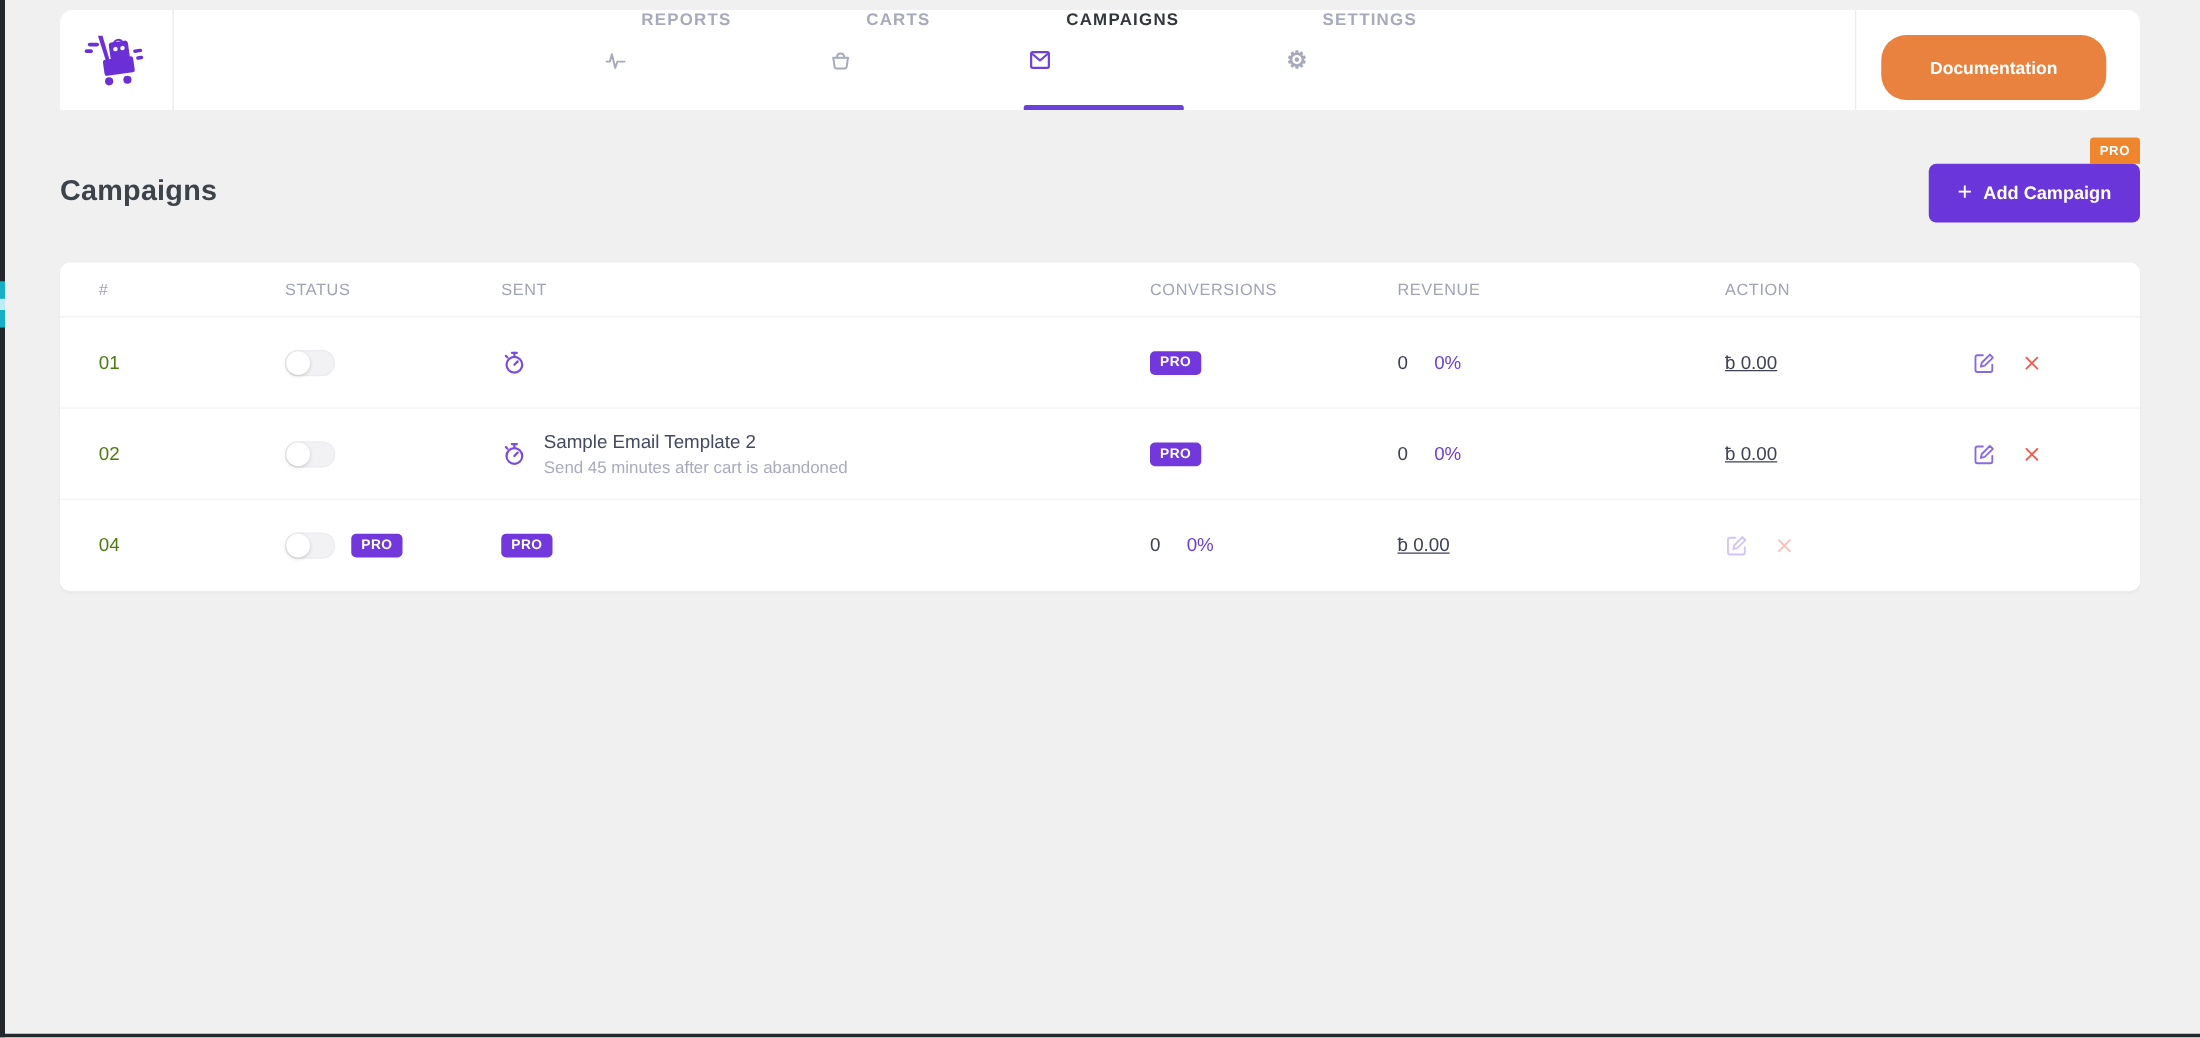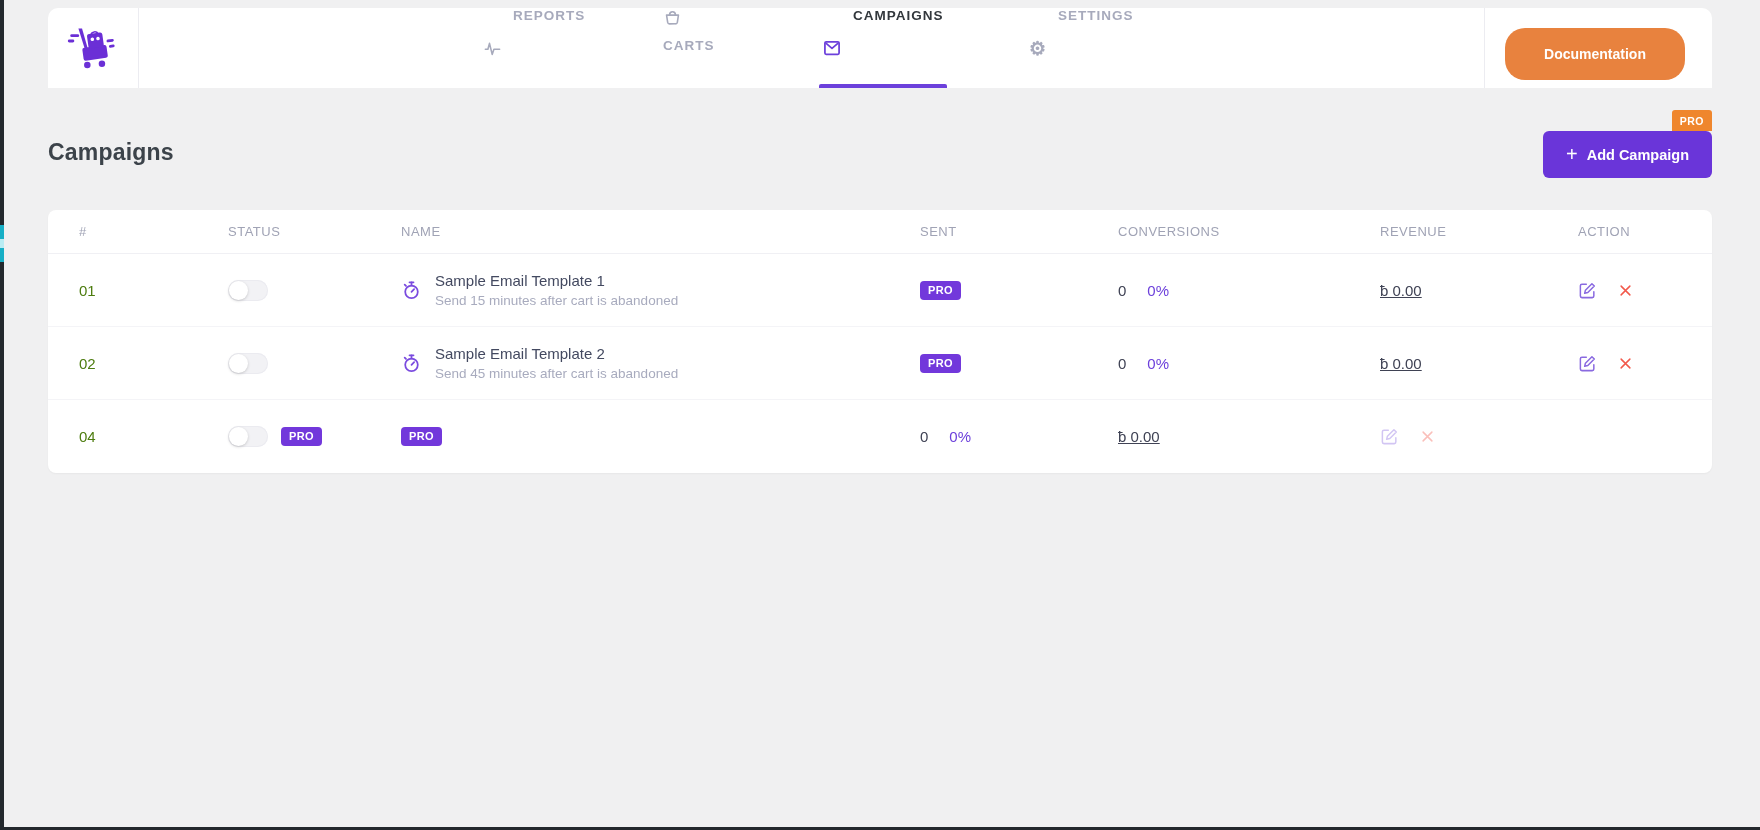--- a/index.html
+++ b/index.html
@@ -35,21 +35,21 @@
     color:#a7aabc; cursor:pointer;
   }
   .tab .tab-icon { display:flex; align-items:center; color:#a7aabc; }
   .tab.active { color:#32373c; }
   .tab.active .tab-icon { color:var(--purple,#6c40db); }
   .tab.active::after {
     content:""; position:absolute; left:-3px; right:-3px; bottom:0; height:4px;
     background:var(--purple,#6c40db); border-radius:2px 2px 0 0;
   }
   .tab-reports   { left:435px; }
-  .tab-carts     { left:615px;flex-direction:column; }
+  .tab-carts     { left:615px; }
   .tab-campaigns { left:774px; }
   .tab-settings  { left:981px; }
   .gear-glyph { font-size:19px; line-height:1; }
 
   .doc-btn {
     position:absolute; left:1457px; top:20px; width:180px; height:52px;
     background:var(--orange,#e8823e); color:#fff; border:none; border-radius:20px;
     font-family:inherit; font-size:14px; font-weight:700; cursor:pointer;
   }
 
@@ -191,21 +191,20 @@
   <button class="add-btn">
     <span class="plus">+</span>
     <span>Add Campaign</span>
   </button>
 </div>
 
 <div class="table-card">
   <div class="t-grid t-head">
     <div class="cell c-id">#</div>
     <div class="cell">STATUS</div>
-    <div class="cell">NAME</div>
     <div class="cell">SENT</div>
     <div class="cell">CONVERSIONS</div>
     <div class="cell">REVENUE</div>
     <div class="cell">ACTION</div>
   </div>
 
     <div class="t-grid t-row">
       <div class="cell c-id">01</div>
       <div class="cell">
         <div class="toggle">
@@ -214,24 +213,20 @@
 
       </div>
       <div class="cell name-cell">
         <svg width="21" height="21" viewBox="0 0 24 24" fill="none" stroke="#7a4bdf" stroke-width="2" stroke-linecap="round">
           <circle cx="12" cy="13.5" r="7.2"></circle>
           <path d="M9.7 2.6h4.6"></path>
           <path d="M12 2.6v3.6"></path>
           <path d="M5.7 6.8L4.2 5.3"></path>
           <path d="M12 13.5l3-3.1"></path>
         </svg>
-        <div class="name-lines">
-          <span class="c-name-title">Sample Email Template 1</span>
-          <span class="c-name-sub">Send 15 minutes after cart is abandoned</span>
-        </div>
       </div>
       <div class="cell">
         <span class="pro-badge">PRO</span>
       </div>
       <div class="cell">
         <span class="conv-count">0</span>
         <span class="conv-rate">0%</span>
       </div>
       <div class="cell c-revenue">ƀ 0.00</div>
       <div class="cell action-cell">

